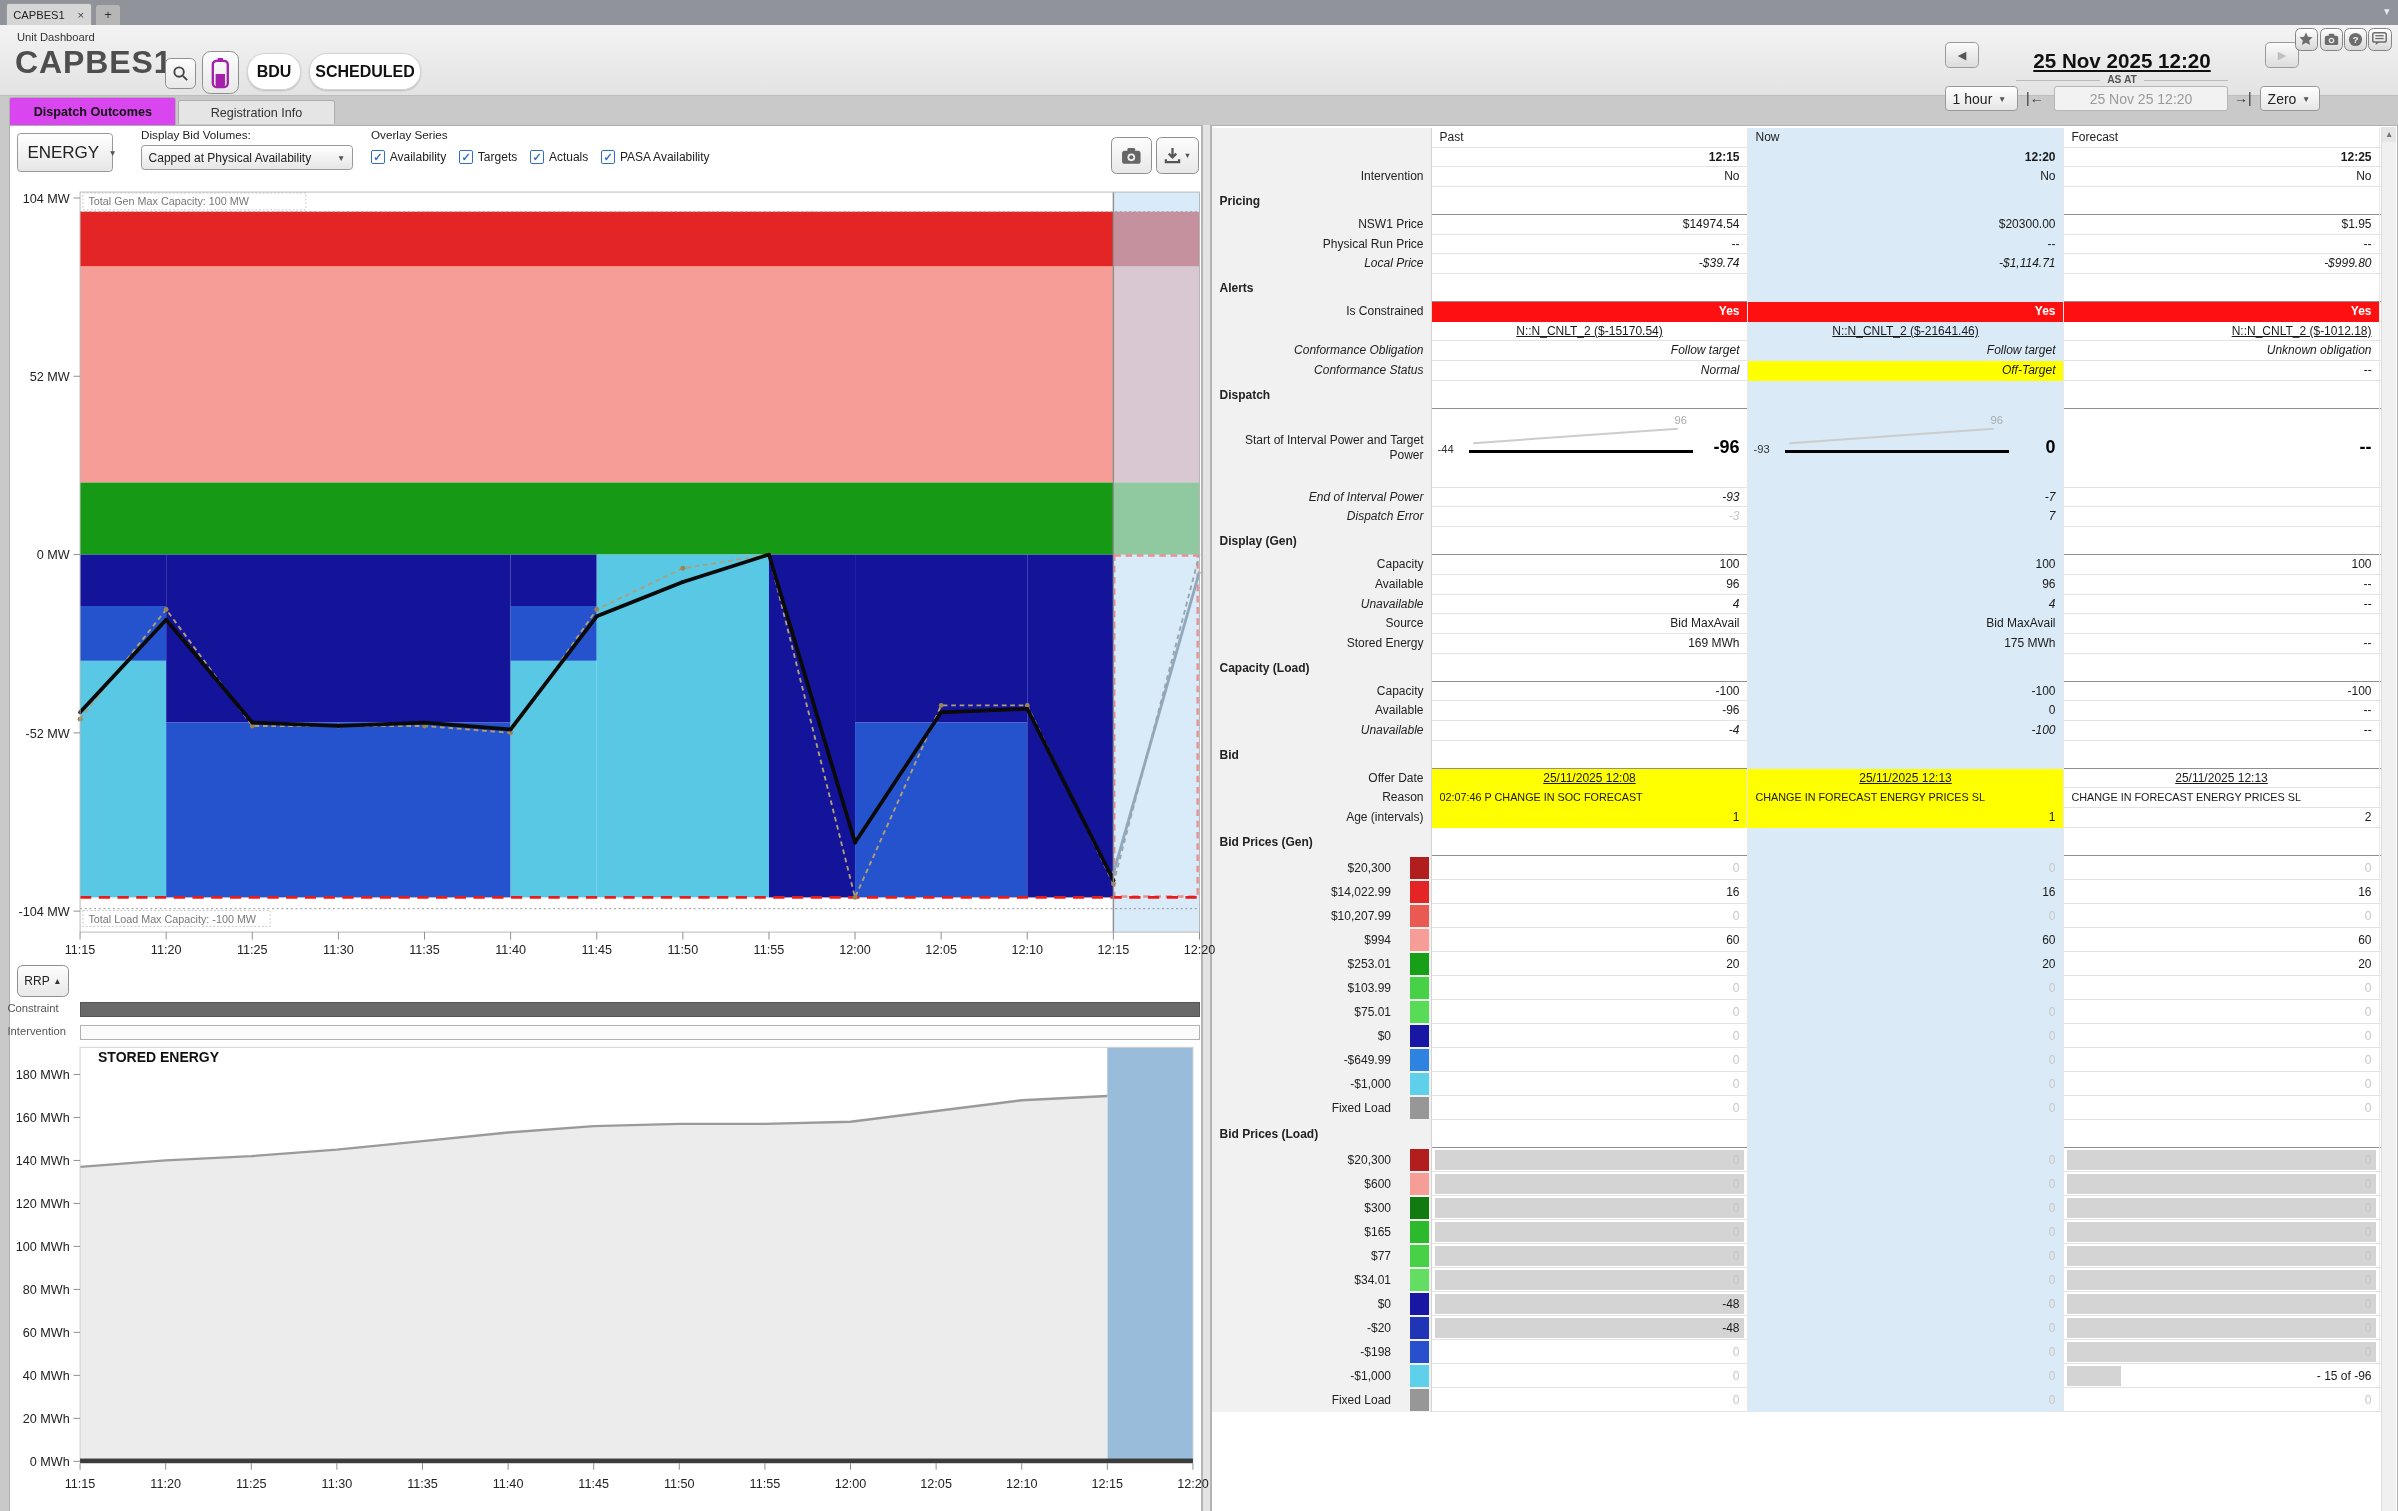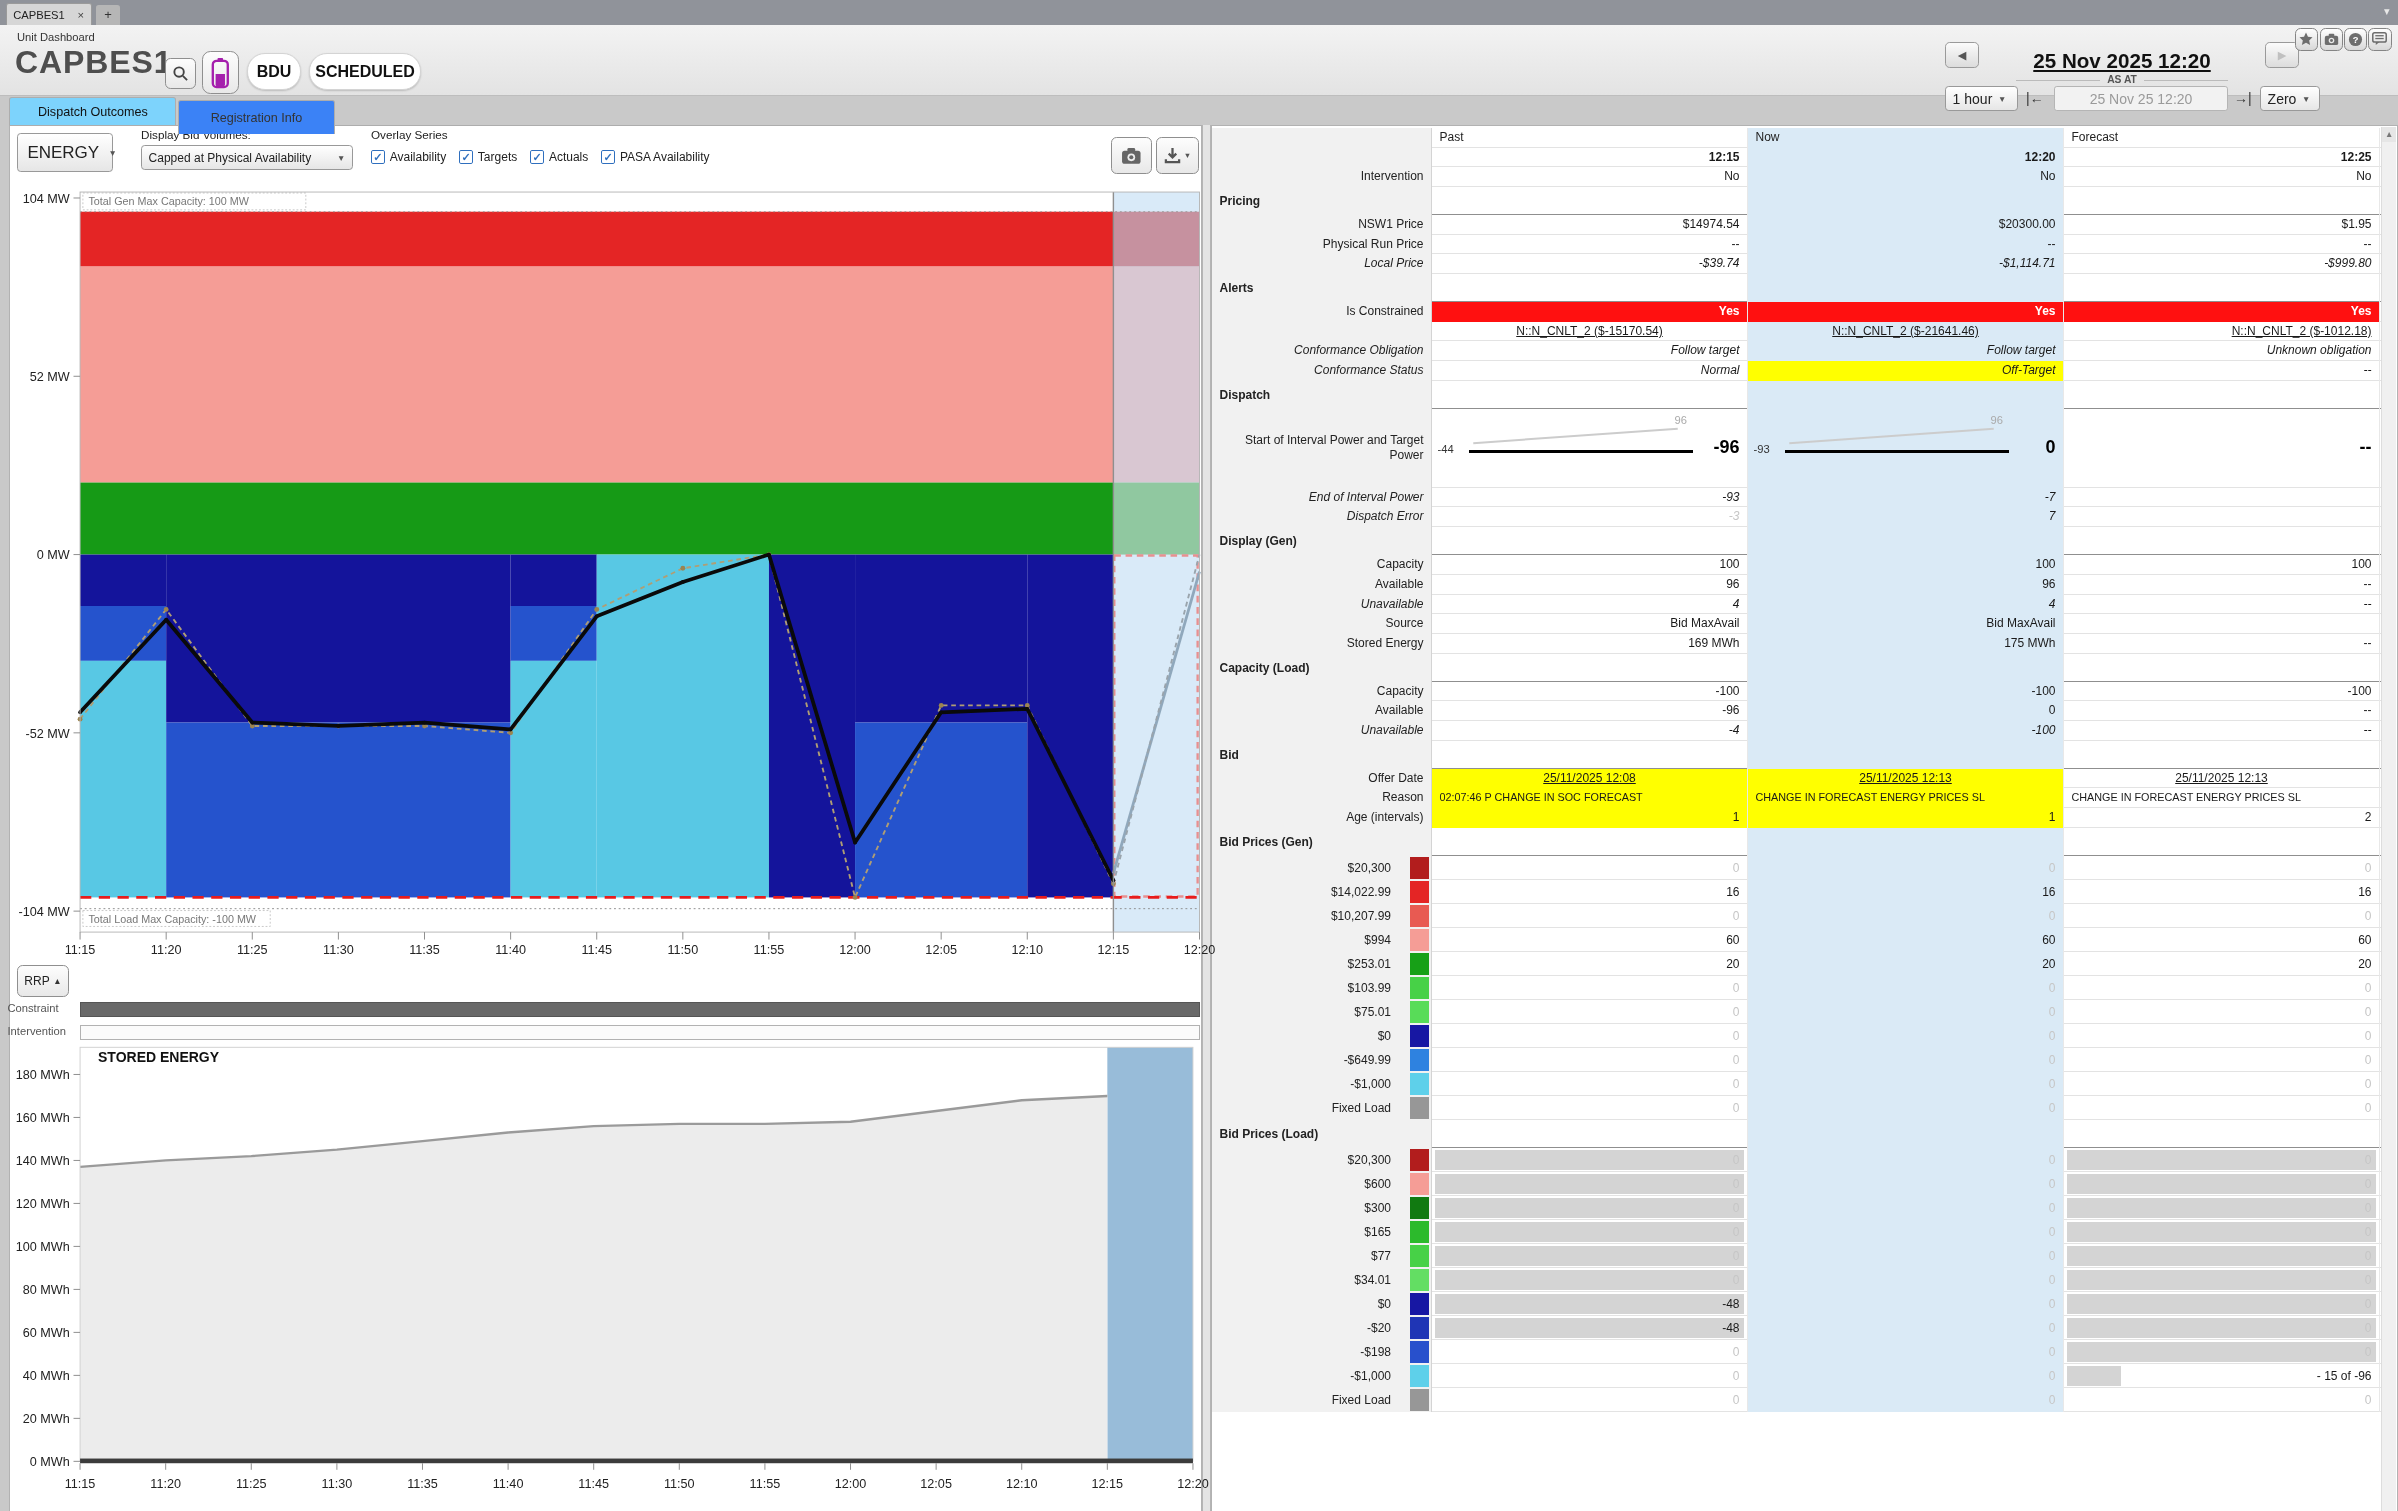--- a/index.html
+++ b/index.html
@@ -27,22 +27,22 @@
 #asat{position:absolute;left:1986px;top:49px;width:272px;text-align:center;font-size:10.3px;font-weight:bold;color:#555}
 #asat:before,#asat:after{content:"";display:inline-block;width:84px;height:0.9px;background:#bbb;vertical-align:middle;margin:0 7.5px}
 .mini{position:absolute;height:25px;border:0.9px solid #999;border-radius:3.7px;background:linear-gradient(#fff,#e6e6e6);font-size:14px;color:#222;display:flex;align-items:center;padding:0 6.6px;gap:5.6px;cursor:pointer}
 .mini .ar{font-size:8.4px;color:#555}
 #asatField{position:absolute;height:25px;border:0.9px solid #b5b5b5;border-radius:2.8px;background:#f2f2f2;color:#9a9a9a;font-size:14px;display:flex;align-items:center;justify-content:center}
 .stepA{position:absolute;top:86px;font-size:14px;color:#333}
 .icobtn{position:absolute;top:2.8px;width:23.4px;height:23.4px;border:0.9px solid #858585;border-radius:5.6px;background:linear-gradient(#fefefe,#d8d8d8);display:flex;align-items:center;justify-content:center;color:#6d6d6d;cursor:pointer}
 
 
 .dtab{position:absolute;top:97px;height:28px;border:0.9px solid #adadad;border-bottom:none;border-radius:2.8px 2.8px 0 0;font-size:12.6px;display:flex;align-items:center;justify-content:center;cursor:pointer;z-index:4}
-.dtab.active{background:#7dd3fc;color:#111;font-weight:normal;height:28px}
-.dtab.inactive{background:#3b82f6;color:#333;top:100px;height:34px}
+.dtab.active{background:#d946ef;color:#111;font-weight:bold;height:28px}
+.dtab.inactive{background:#e5e5e5;color:#333;top:100px;height:24px}
 
 
 #left-panel{position:absolute;left:9.4px;top:125px;width:1193px;height:1387px;background:#fff;border:0.9px solid #b2b2b2;border-top:0.9px solid #adadad;z-index:1}
 #splitter{position:absolute;left:1202px;top:125px;width:9.4px;height:1387px;background:#e4e4e4;border-left:0.9px solid #b5b5b5;border-right:0.9px solid #b5b5b5;z-index:2;cursor:col-resize}
 #right-panel{position:absolute;left:1211px;top:125px;width:1187px;height:1387px;background:#fff;border:0.9px solid #b2b2b2;z-index:2}
 
 #chart-svg{position:absolute;left:0;top:0;width:2399px;height:1511px;z-index:2;pointer-events:none}
 
 
 .z3{z-index:3}

